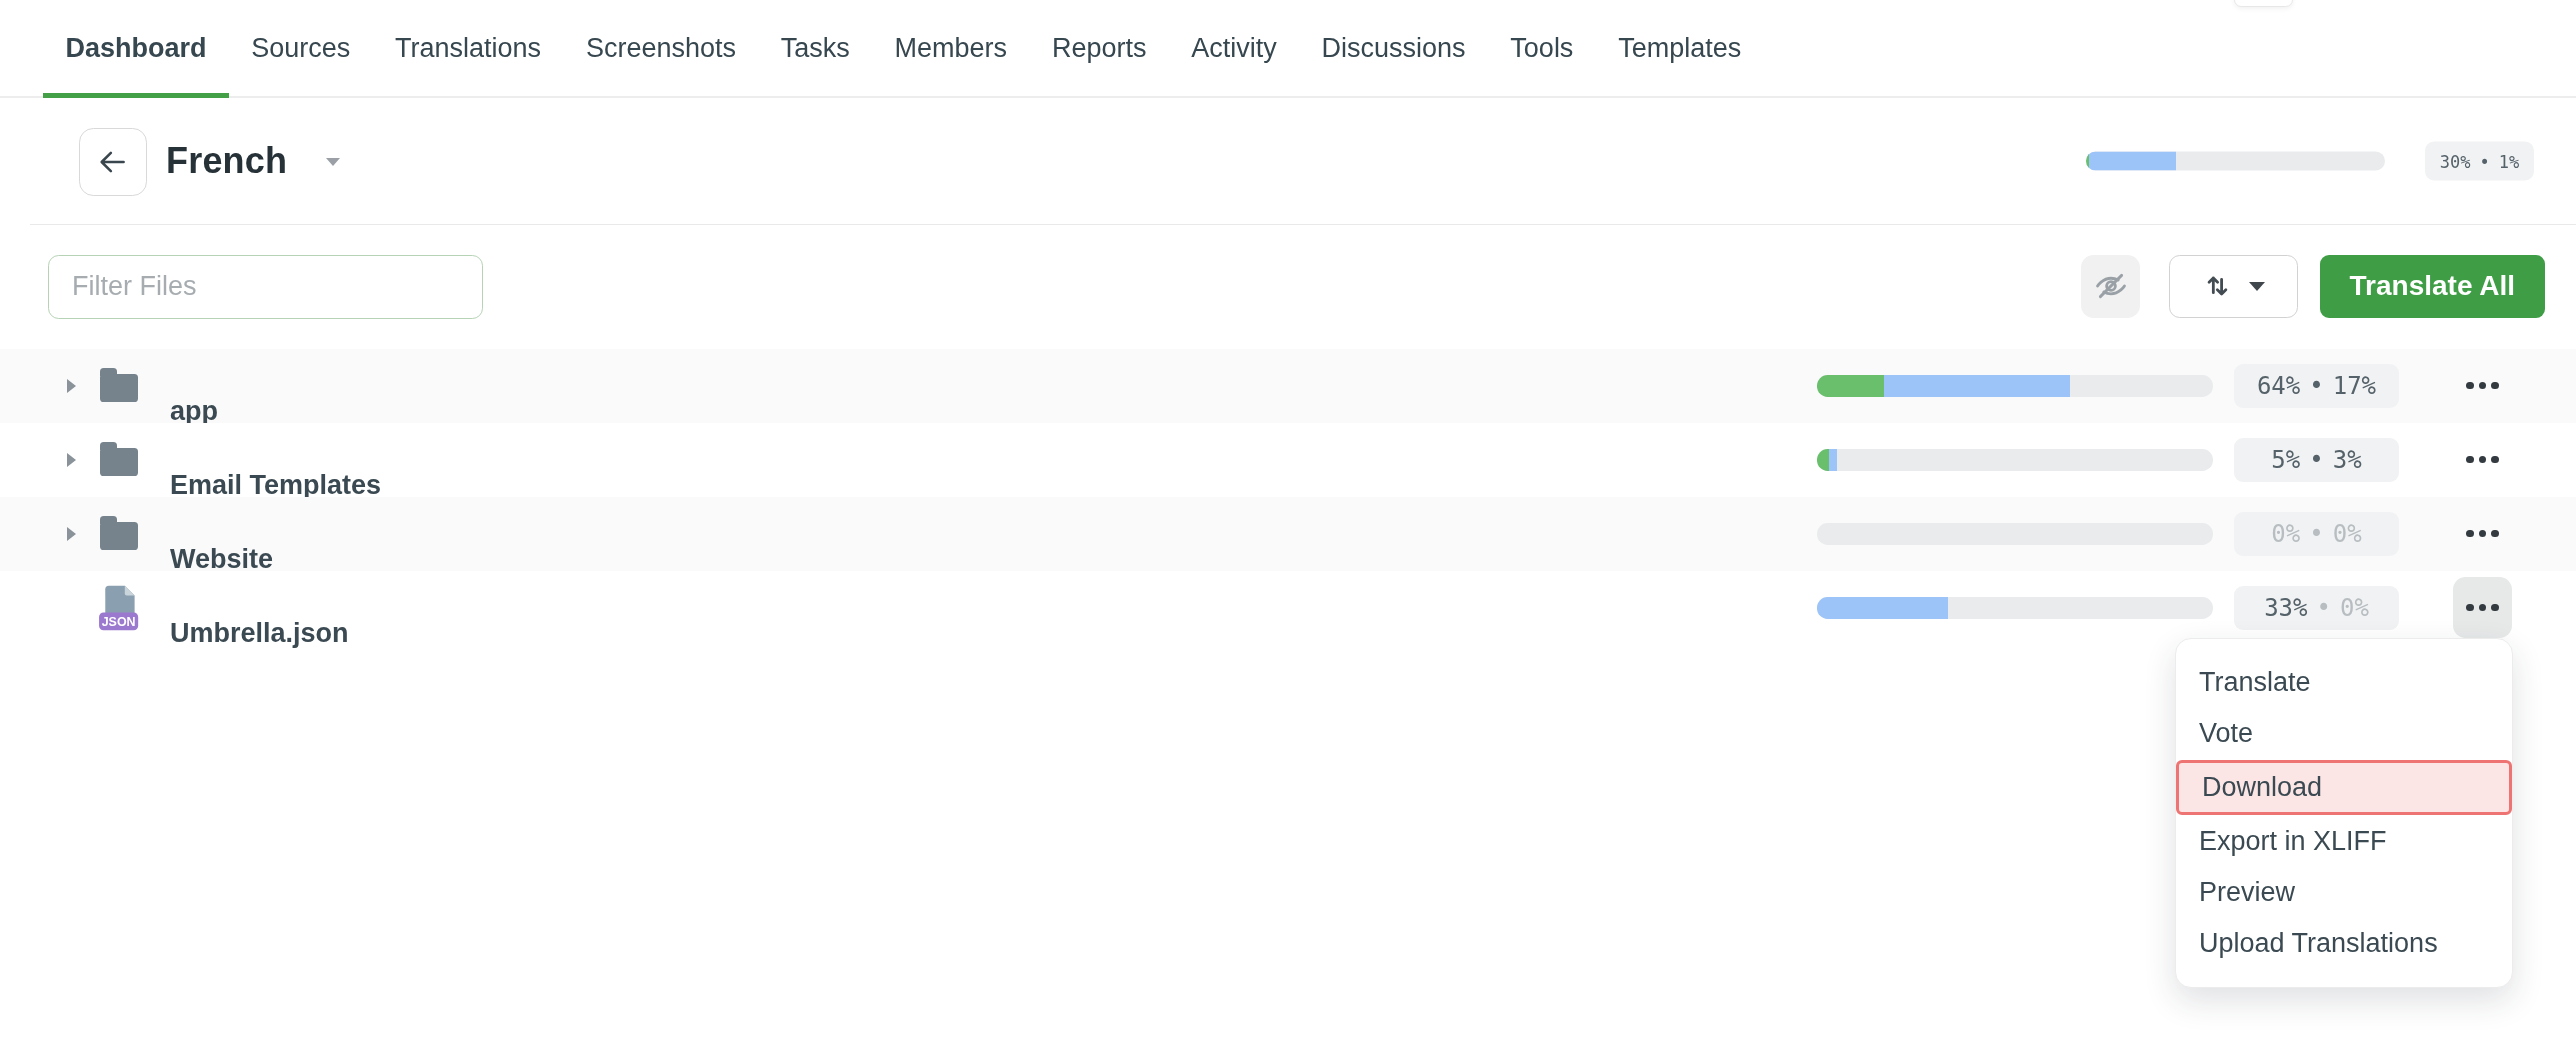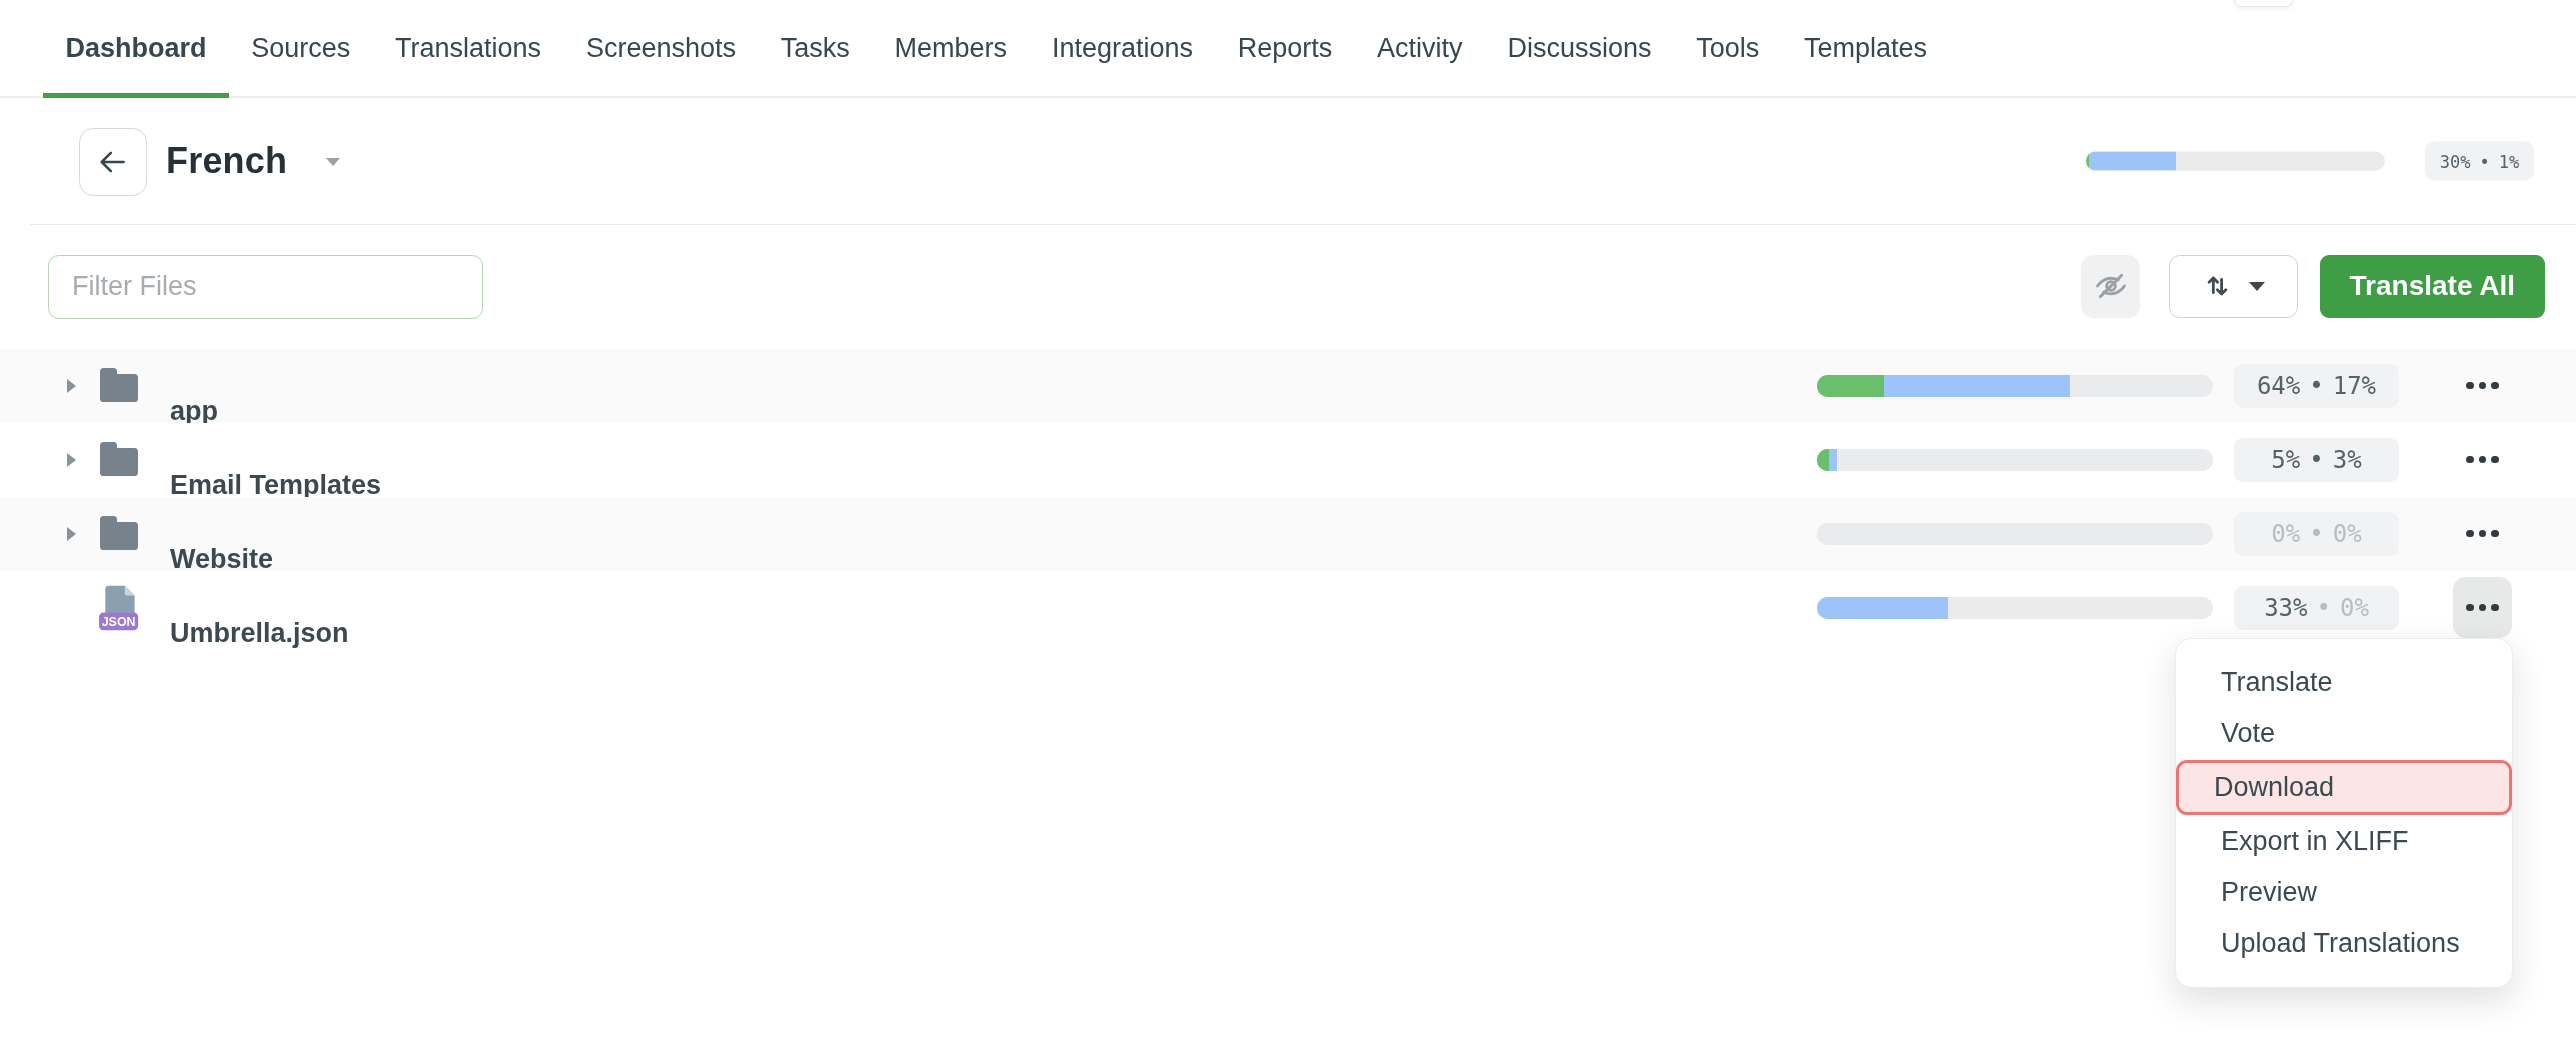--- a/index.html
+++ b/index.html
@@ -133,42 +133,41 @@
   .dots i { width:7.2px; height:7.2px; border-radius:50%; background:#333b41; }
 
   
   .context-menu {
     position:absolute; left:2175px; top:638px; width:338px;
     background:#fff; border:0.9px solid #ececec; border-radius:16px;
     box-shadow:0 12.5px 32px rgba(35,45,55,.14);
     padding:18px 0; z-index:10;
   }
   .menu-item {
-    height:51px; line-height:51px; padding-left:33px;
-    font-size:27px; color:#3b4a52; cursor:pointer; white-space:nowrap;margin-left:12px;
+    height:51px; line-height:51px; padding-left:23px;
+    font-size:27px; color:#3b4a52; cursor:pointer; white-space:nowrap;
   }
   .menu-item.highlighted {
     height:55px; line-height:48px; margin:0.9px 0;
-    background:#fce5e5; border:3.6px solid #ee7373; padding-left:35px;
-    border-radius:11px;
+    background:#fce5e5; border:3.6px solid #ee7373; padding-left:23px;
+    border-radius:6px;
   }
 </style>
 </head>
 <body>
 
 <div class="top-cutoff"></div>
 
 <nav class="nav">
   <div class="nav-item active">Dashboard</div>
   <div class="nav-item">Sources</div>
   <div class="nav-item">Translations</div>
   <div class="nav-item">Screenshots</div>
   <div class="nav-item">Tasks</div>
   <div class="nav-item">Members</div>
-  <div class="nav-item">Integrations</div>
   <div class="nav-item">Reports</div>
   <div class="nav-item">Activity</div>
   <div class="nav-item">Discussions</div>
   <div class="nav-item">Tools</div>
   <div class="nav-item">Templates</div>
 </nav>
 
 <header class="header">
   <button class="back-btn">
     <svg width="34" height="34" viewBox="0 0 24 24" fill="none" stroke="#3a464d" stroke-width="1.8" stroke-linecap="round" stroke-linejoin="round">

